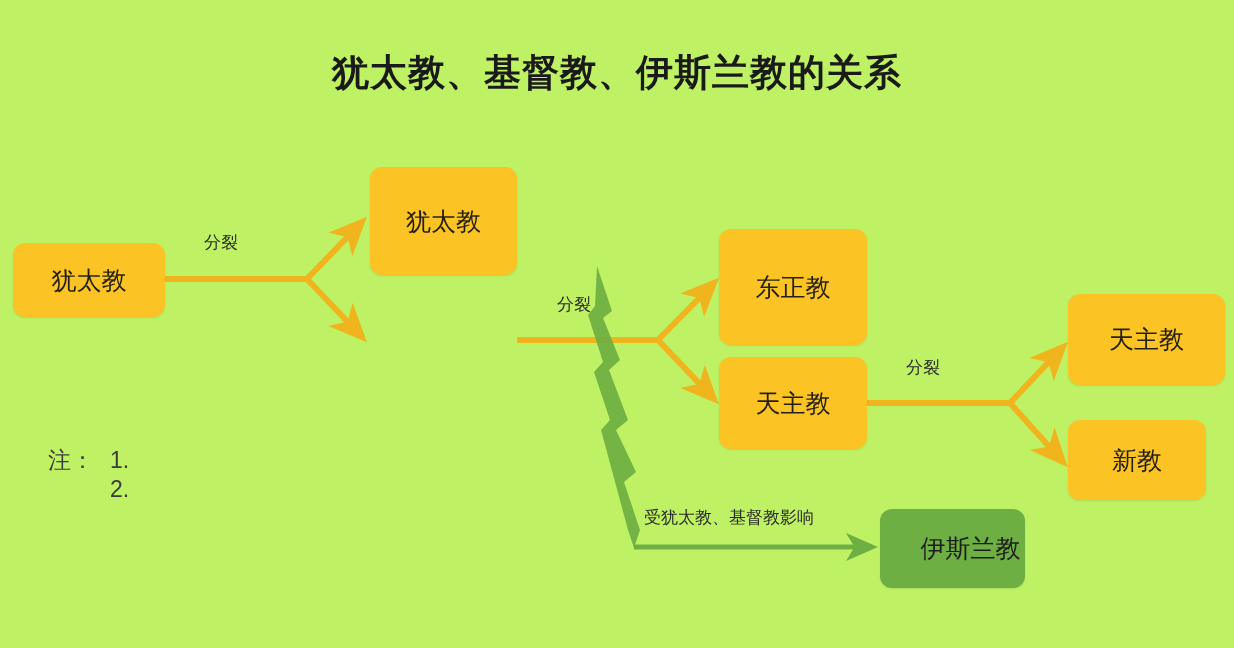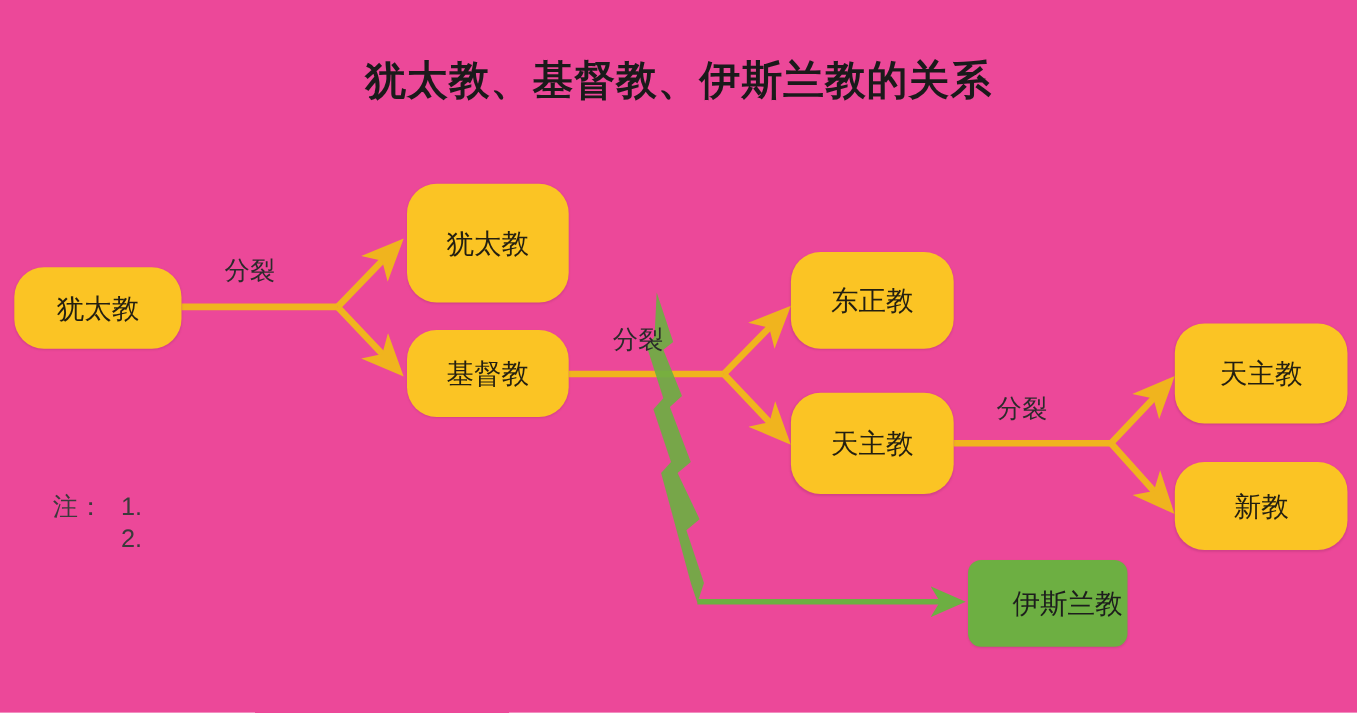--- a/index.html
+++ b/index.html
@@ -7,21 +7,21 @@
     padding: 0;
     background: #ffffff;
   }
   body {
     font-family: "Liberation Sans", "DejaVu Sans", sans-serif;
   }
   #canvas {
     position: relative;
     width: 1234px;
     height: 648px;
-    background: #ec4899;
+    background: #bef264;
     overflow: hidden;
   }
   #title {
     position: absolute;
     left: 0;
     top: 48px;
     width: 1234px;
     text-align: center;
     font-size: 37px;
     font-weight: bold;
@@ -40,25 +40,25 @@
     position: absolute;
     border-radius: 12px;
     display: flex;
     align-items: center;
     justify-content: center;
     font-size: 25px;
     color: #231f11;
     box-sizing: border-box;
     box-shadow: 0 1px 2px rgba(0,0,0,0.10);
   }
-  .node.yellow { background: #FBC424; border-radius: 27px; }
+  .node.yellow { background: #FBC424; }
   .node.green  { background: #6DAF42; color: #1d1d1d; }
   .edge-label {
     position: absolute;
-    font-size: 23px;
+    font-size: 17px;
     color: #2b2b2b;
     white-space: nowrap;
     font-family: Liberation Mono, monospace;
     text-align: center;
   }
   #notes {
     position: absolute;
     left: 48px;
     top: 446px;
     font-size: 23px;
@@ -132,50 +132,48 @@
   </svg>
 
   <div class="node yellow" style="left:13px; top:243px; width:152px; height:74px;">
     <span>犹太教</span>
   </div>
 
   <div class="node yellow" style="left:370px; top:167px; width:147px; height:108px;">
     <span>犹太教</span>
   </div>
 
-  <div class="node yellow" style="left:370px; top:300px; width:147px; height:79px;">
-    <span>基督教</span>
-  </div>
 
-  <div class="node yellow" style="left:719px; top:229px; width:148px; height:88px;">
+  <div class="node yellow" style="left:719px; top:229px; width:148px; height:116px;">
     <span>东正教</span>
   </div>
 
   <div class="node yellow" style="left:719px; top:357px; width:148px; height:92px;">
     <span>天主教</span>
   </div>
 
   <div class="node yellow" style="left:1068px; top:294px; width:157px; height:91px;">
     <span>天主教</span>
   </div>
 
-  <div class="node yellow" style="left:1068px; top:420px; width:157px; height:80px;">
+  <div class="node yellow" style="left:1068px; top:420px; width:138px; height:80px;">
     <span>新教</span>
   </div>
 
   <div class="node green" style="left:880px; top:509px; width:145px; height:79px;padding-left:36px;">
     <span>伊斯兰教</span>
   </div>
 
   <div class="edge-label" style="left:204px; top:231px;">分裂</div>
 
   <div class="edge-label" style="left:557px; top:293px;">分裂</div>
 
   <div class="edge-label" style="left:906px; top:356px;">分裂</div>
 
+  <div class="edge-label" style="left:644px; top:506px;">受犹太教、基督教影响</div>
 
   <div id="notes">
     <div class="note-row">
       <span class="note-prefix">注：</span>
       <span class="note-num">1.</span>
     </div>
     <div class="note-row">
       <span class="note-prefix"></span>
       <span class="note-num">2.</span>
     </div>

